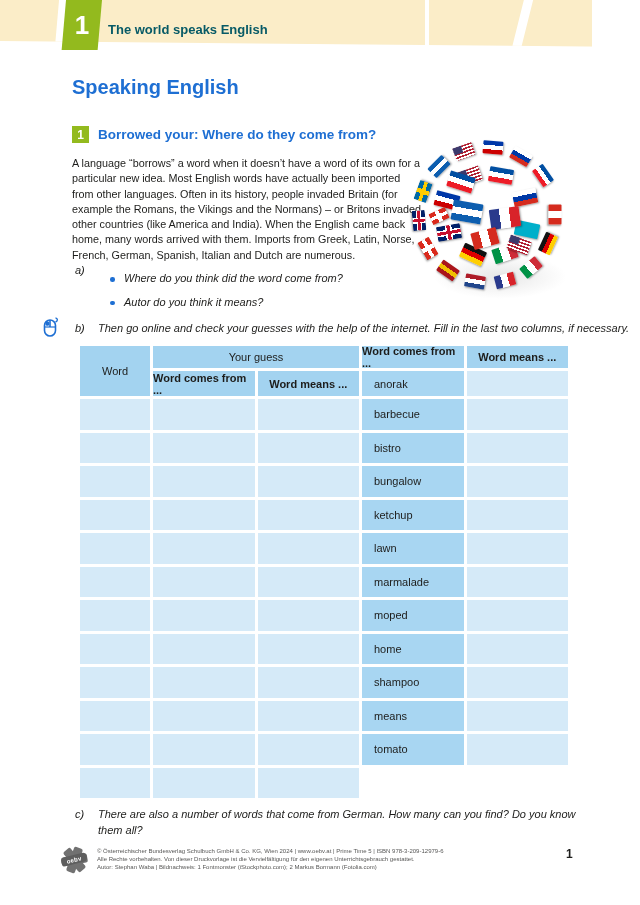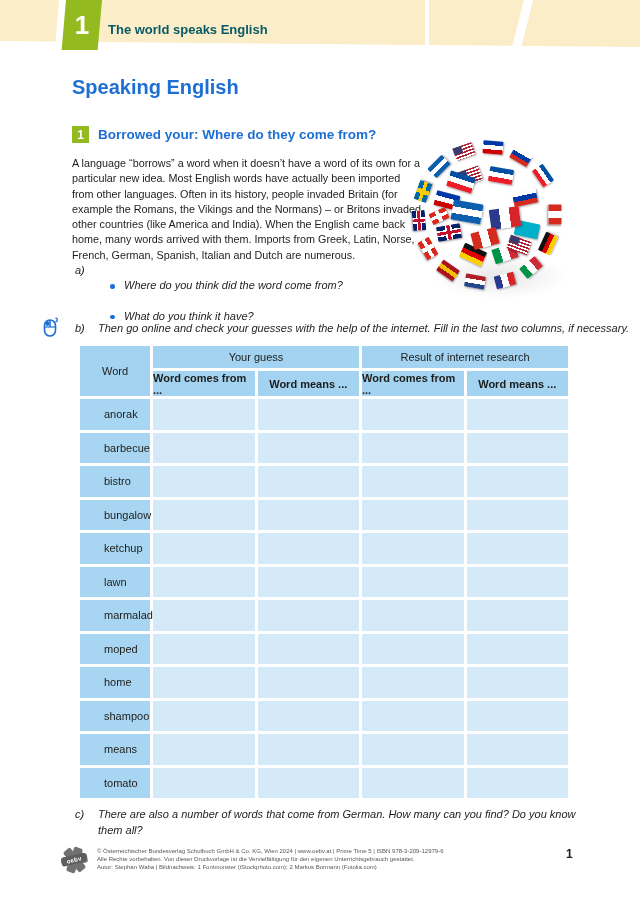--- a/index.html
+++ b/index.html
@@ -2,21 +2,21 @@
 <html><head>
 <meta charset="utf-8">
 <style>
   html,body{margin:0;padding:0;}
   body{
     width:640px;height:905px;position:relative;background:#ffffff;
     font-family:"Liberation Sans", sans-serif;color:#1d1d1b;overflow:hidden;
   }
   
   .banner{
-    position:absolute;left:0;top:0;width:640px;height:48px;background:#fbedc8;
+    position:absolute;left:0;top:0;width:592px;height:48px;background:#fbedc8;
     clip-path:polygon(0 0,640px 0,640px 47px,0 41px);
   }
   .banner-slash-v{position:absolute;left:425px;top:0;width:4px;height:47px;background:#ffffff;}
   .banner-slash-d{position:absolute;left:518px;top:-8px;width:9px;height:64px;background:#ffffff;transform:rotate(14deg);}
   .banner-gap{position:absolute;left:57px;top:0;width:8px;height:47px;background:#ffffff;transform:skewX(-5deg);}
   .unit-box{
     position:absolute;left:66px;top:0;width:36px;height:50px;background:#93ba1e;
     transform:skewX(-5deg);transform-origin:top left;
     display:flex;align-items:center;justify-content:center;
   }
@@ -42,35 +42,35 @@
   .tile{position:absolute;border-radius:1px;box-shadow:1px 1px 2px rgba(0,0,0,.35);z-index:1;}
   .tile .canton{position:absolute;left:0;top:0;width:45%;height:50%;background:#3c3b6e;}
   
   .task{position:absolute;display:flex;gap:9px;font-style:italic;font-size:11px;line-height:15.5px;}
   .task .lbl{flex:0 0 14px;}
   .task-a{left:75px;top:263px;width:540px;}
   .task-b{left:75px;top:321px;width:555px;}
   .task-c{left:75px;top:807px;width:540px;}
   .task-c .txt{width:500px;}
   .bullets{margin:1px 0 0 0;padding:0;list-style:none;}
-  .bullets li{position:relative;padding-left:26px;margin-top:15px;}
+  .bullets li{position:relative;padding-left:26px;margin-top:8px;}
   .bullets li::before{
     content:"";position:absolute;left:12px;top:6px;width:4.5px;height:4.5px;border-radius:50%;background:#1e6fd3;
   }
   .mouse-icon{position:absolute;left:43px;top:316px;}
   
   .wtable{
     position:absolute;left:80px;top:346px;width:488px;
     display:grid;grid-template-columns:70px repeat(4,1fr);
     grid-template-rows:22px 25px;grid-auto-rows:30.5px;gap:3px;
   }
   .cell{font-size:11px;display:flex;align-items:center;justify-content:center;}
   .head-cell{background:#a3d3f0;font-weight:normal;}
   .sub-cell{background:#a3d3f0;font-weight:bold;}
-  .word-cell{background:#a8d6f2;justify-content:flex-start;padding-left:24px;}
+  .word-cell{background:#a8d6f2;justify-content:flex-start;padding-left:12px;}
   .body-cell{background:#d5eaf8;}
   .gc-word{grid-row:1/3;grid-column:1;text-align:center;}
   .gc-g1{grid-column:2/4;}
   .gc-g2{grid-column:4/6;}
   
   .footer-logo{position:absolute;left:59px;top:844px;width:30px;height:32px;}
   .blade{position:absolute;left:11px;top:3px;width:9px;height:26px;background:#717171;border-radius:2px;}
   .b1{transform:rotate(20deg);} .b2{transform:rotate(80deg);} .b3{transform:rotate(140deg);}
   .logo-band{
     position:absolute;left:2px;top:11px;width:26px;height:9px;background:#5e5e5e;border-radius:4px;
@@ -137,41 +137,40 @@
       <div class="canton" style="background: rgb(60, 59, 110);"></div>
     </div>
     <div class="tile" style="left: 28px; top: 80px; width: 18px; height: 12px; transform: rotate(-25deg); background: linear-gradient(90deg, transparent 38%, rgb(255, 255, 255) 38%, rgb(255, 255, 255) 60%, transparent 60%), linear-gradient(transparent 36%, rgb(255, 255, 255) 36%, rgb(255, 255, 255) 64%, transparent 64%), rgb(218, 41, 28);"></div>
   </div>
 
 <div class="task task-a">
   <span class="lbl">a)</span>
   <span>
     <ul class="bullets">
       <li>Where do you think did the word come from?</li>
-      <li>What do you think it have?</li>
+      <li>Autor do you think it means?</li>
     </ul>
   </span>
 </div>
 
 <svg class="mouse-icon" width="16" height="22" viewBox="0 0 16 22">
   <rect x="1.5" y="4" width="11" height="16" rx="5.5" fill="none" stroke="#1e6fd3" stroke-width="1.6"></rect>
   <path d="M7 4 L7 11" stroke="#1e6fd3" stroke-width="1.6"></path>
   <path d="M1.5 11 L12.5 11" stroke="#1e6fd3" stroke-width="1.2"></path>
   <rect x="2.6" y="5.2" width="3.6" height="4.6" rx="1.6" fill="#1e6fd3"></rect>
   <path d="M12.5 6 C15 5, 15 2.5, 12.5 1.8" fill="none" stroke="#1e6fd3" stroke-width="1.4"></path>
 </svg>
 <div class="task task-b">
   <span class="lbl">b)</span>
   <span class="txt">Then go online and check your guesses with the help of the internet. Fill in the last two columns, if necessary.</span>
 </div>
 
 <div class="wtable">
   <div class="cell head-cell gc-word">Word</div>
   <div class="cell head-cell gc-g1">Your guess</div>
-  <div class="cell head-cell gc-g2">Result of internet research</div>
   <div class="cell sub-cell">Word comes from ...</div>
   <div class="cell sub-cell">Word means ...</div>
   <div class="cell sub-cell">Word comes from ...</div>
   <div class="cell sub-cell">Word means ...</div>
 <div class="cell word-cell">anorak</div>
     <div class="cell body-cell"></div>
     <div class="cell body-cell"></div>
     <div class="cell body-cell"></div>
     <div class="cell body-cell"></div>
     <div class="cell word-cell">barbecue</div>

